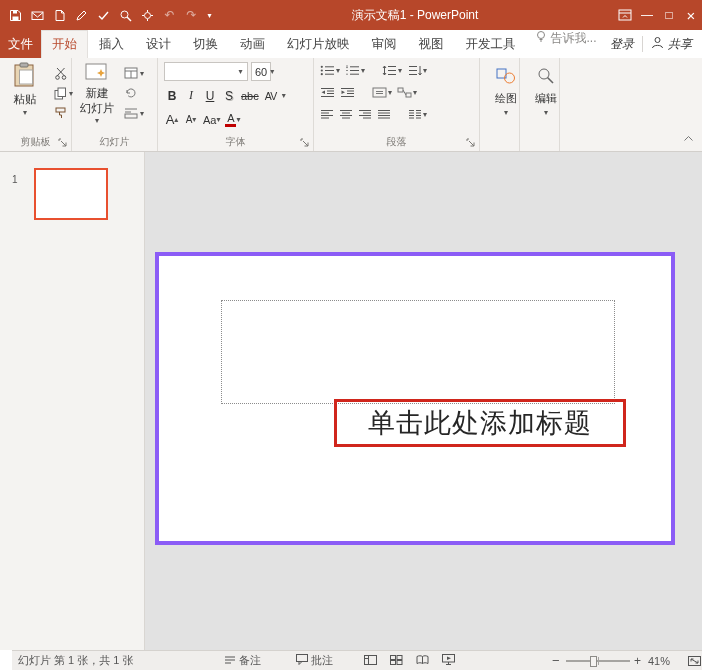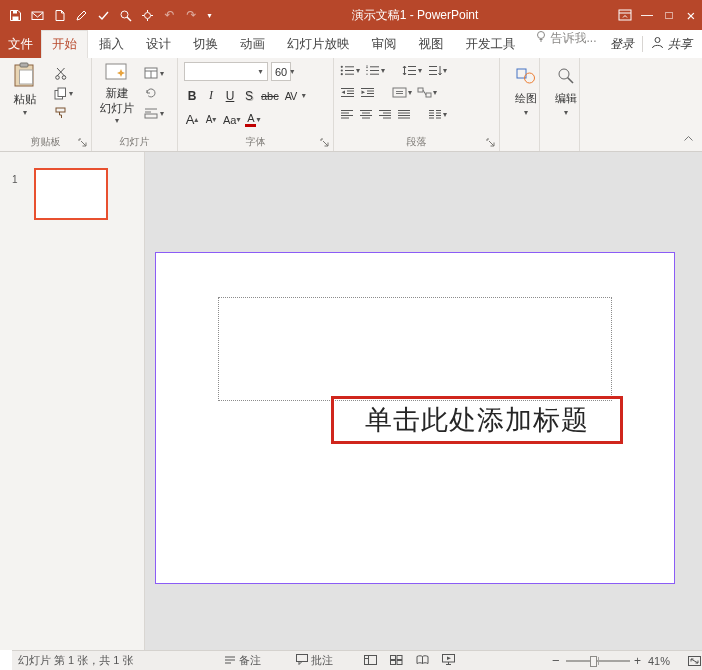--- a/index.html
+++ b/index.html
@@ -33,21 +33,21 @@
 
   
   .ribbon { position:absolute; top:58px; left:0; right:0; height:94px; background:var(--ribbon-bg,#F5F3F1); border-bottom:1px solid #D2CFCB; display:flex; }
   .rgroup { position:relative; height:100%; border-right:1px solid #DEDBD7; flex:0 0 auto; }
   .rgroup-label { position:absolute; bottom:2px; left:0; right:0; text-align:center; font-size:10px; color:#7C7975; }
   .launcher { position:absolute; right:3px; bottom:3px; width:11px; height:11px; display:flex; align-items:center; justify-content:center; }
   .arrow { font-size:8px; line-height:7px; color:#555; }
   .bigbtn { display:flex; flex-direction:column; align-items:center; gap:2px; font-size:11.5px; color:#333; }
   .smallbtn { display:flex; align-items:center; gap:2px; height:20px; padding:0 2px; }
 
-  .g-clipboard { width:92px; }
+  .g-clipboard { width:72px; }
   .paste-btn { position:absolute; left:4px; top:4px; width:42px; }
   .clip-col { position:absolute; left:52px; top:5px; display:flex; flex-direction:column; }
 
   .g-slides { width:86px; }
   .newslide-btn { position:absolute; left:2px; top:4px; width:46px; line-height:13px; }
   .slides-col { position:absolute; left:50px; top:5px; display:flex; flex-direction:column; }
 
   .g-font { width:156px; padding:4px 0 0 6px; }
   .font-row { display:flex; align-items:center; gap:3px; margin-bottom:5px; height:19px; }
   .combo { display:flex; align-items:center; height:19px; background:#fff; border:1px solid #C8C5C1; }
@@ -78,21 +78,21 @@
   .g-fill { flex:1 1 auto; border-right:none; }
   .collapse-btn { position:absolute; right:8px; bottom:6px; }
 
   
   .thumbpanel { position:absolute; top:152px; bottom:20px; left:0; width:145px; background:#F4F3F1; border-right:1px solid #D9D6D2; }
   .thumb-num { position:absolute; left:12px; top:22px; font-size:10px; color:#555; }
   .thumb { position:absolute; left:34px; top:16px; width:74px; height:52px; background:#fff; border:2px solid var(--thumb-border,#E8502F); }
 
   
   .canvas { position:absolute; top:152px; bottom:20px; left:145px; right:0; background:var(--canvas-bg,#E2E2E2); }
-  .slide { position:absolute; left:10px; top:100px; width:520px; height:332px; background:#fff; border:1px solid #8b5cf6; }
+  .slide { position:absolute; left:10px; top:100px; width:520px; height:293px; background:#fff; border:4px solid #8b5cf6; }
   .ph { position:absolute; border:1px dotted #8C8C8C; }
   .ph-title { left:62px; top:44px; width:394px; height:104px; }
   .ph-sub { left:62px; top:150px; width:394px; height:76px; text-align:center; padding-top:5px; }
   .sub-text { font-size:12px; color:#262626; }
   .redbox { position:absolute; left:112px; top:98px; width:292px; height:48px; border:3px solid var(--highlight,#D0261C); display:flex; align-items:center; justify-content:center; }
   .title-text-inner { font-size:27px; color:#262626; letter-spacing:1px; white-space:nowrap; }
 
   
   .statusbar { position:absolute; bottom:0; left:12px; right:0; height:20px; background:#F0EEEC; border-top:1px solid #D5D2CE; font-size:11px; color:#555; }
   .sb-item { position:absolute; top:0; height:19px; display:flex; align-items:center; gap:3px; white-space:nowrap; }

